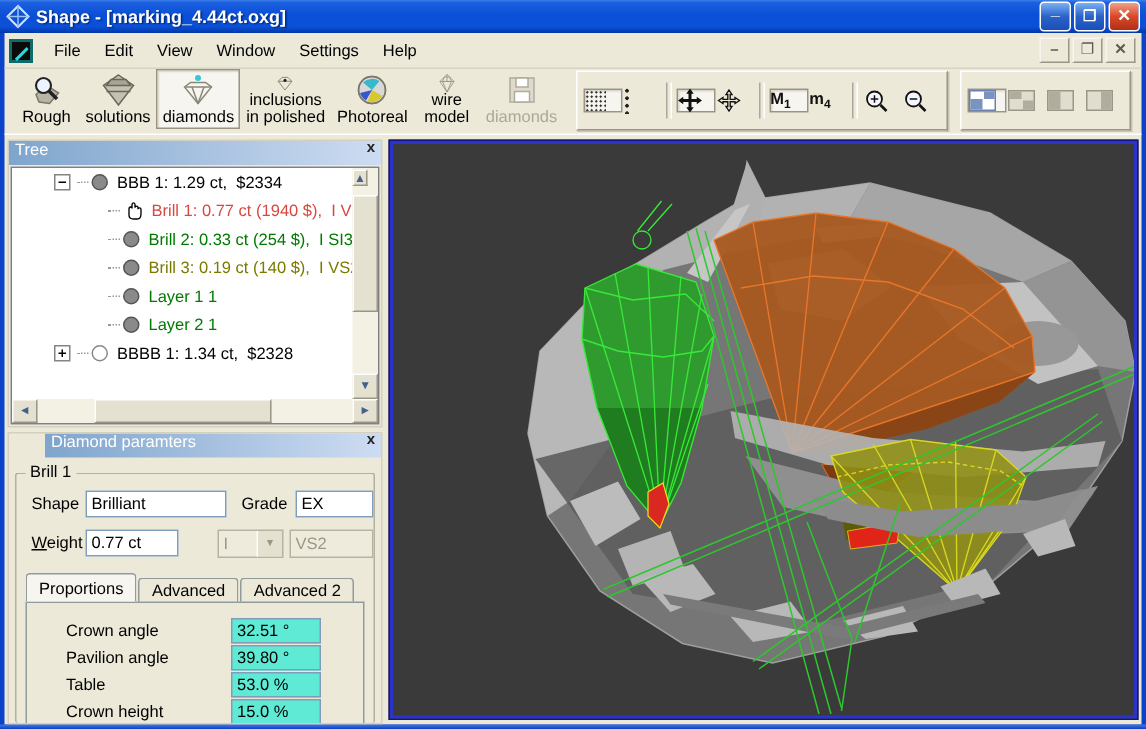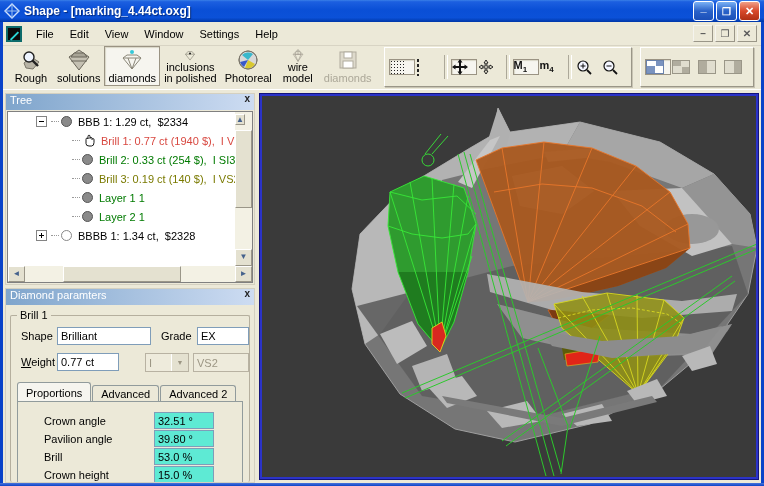--- a/index.html
+++ b/index.html
@@ -67,21 +67,21 @@
   .hscroll{position:absolute;left:0;right:0;bottom:0;height:16px;background:#f3f1e4;display:flex;}
   .sbtn{width:17px;height:16px;background:#e4e1d0;border:1px solid #fff;border-right-color:#9a9688;border-bottom-color:#9a9688;box-sizing:border-box;color:#44618c;font-size:8px;text-align:center;line-height:14px;flex:0 0 auto;}
   .vscroll .sbtn{width:17px;height:17px;}
   .sb-up::after{content:"▲";} .sb-down::after{content:"▼";}
   .sb-left::after{content:"◄";} .sb-right::after{content:"►";}
   .vthumb{position:absolute;left:0;top:18px;width:17px;height:78px;background:#e4e1d0;border:1px solid #fff;border-right-color:#9a9688;border-bottom-color:#9a9688;box-sizing:border-box;}
   .hthumb{margin-left:38px;width:118px;height:16px;background:#e4e1d0;border:1px solid #fff;border-right-color:#9a9688;border-bottom-color:#9a9688;box-sizing:border-box;}
   .vscroll .sb-down{position:absolute;bottom:0;left:0;}
   .hscroll .sb-right{margin-left:auto;}
   
-  #params-panel{top:198px;height:195px;overflow:hidden;}
+  #params-panel{top:198px;height:195px;overflow:hidden;padding-left:24px;}
   #fieldset{position:absolute;left:4px;right:4px;top:26px;bottom:0;border:1px solid #b5af9e;border-bottom:none;border-radius:2px;}
   #fieldset legend,.legend{position:absolute;top:-7px;left:6px;background:#ece9d8;padding:0 3px;font-size:11px;text-align:center;}
   .frm-label{position:absolute;font-size:11px;color:#000;}
   .frm-input{position:absolute;height:18px;border:1px solid #7f9db9;background:#fff;font-family:"Liberation Sans",sans-serif;font-size:11px;padding:0 3px;box-sizing:border-box;}
   .u{text-decoration:underline;}
   .combo{position:absolute;height:19px;border:1px solid #b8b2a2;background:#eeebdc;color:#9c9684;display:flex;align-items:center;box-sizing:border-box;}
   .combo .cval{flex:1;padding-left:3px;font-size:11px;}
   .combo .cbtn{width:16px;height:100%;background:#e4e1d0;border-left:1px solid #fff;color:#9c9684;font-size:7px;text-align:center;line-height:17px;}
   .combo .cbtn::after{content:"▼";}
   
@@ -369,21 +369,21 @@
         <div class="tabs">
           <span class="tab active">Proportions</span>
           <span class="tab">Advanced</span>
           <span class="tab">Advanced 2</span>
         </div>
         <div class="tabpanel">
           <span class="prow-label" style="top:13px;">Crown angle</span>
           <input class="prow-input" style="top: 10px;" value="32.51 °">
           <span class="prow-label" style="top:31px;">Pavilion angle</span>
           <input class="prow-input" style="top: 28px;" value="39.80 °">
-          <span class="prow-label" style="top:49px;">Brill</span>
+          <span class="prow-label" style="top:49px;">Table</span>
           <input class="prow-input" style="top: 46px;" value="53.0 %">
           <span class="prow-label" style="top:67px;">Crown height</span>
           <input class="prow-input" style="top: 64px;" value="15.0 %">
 
         </div>
       </div>
     </div>
 
     <div id="viewport">
       <div id="viewport-inner">

